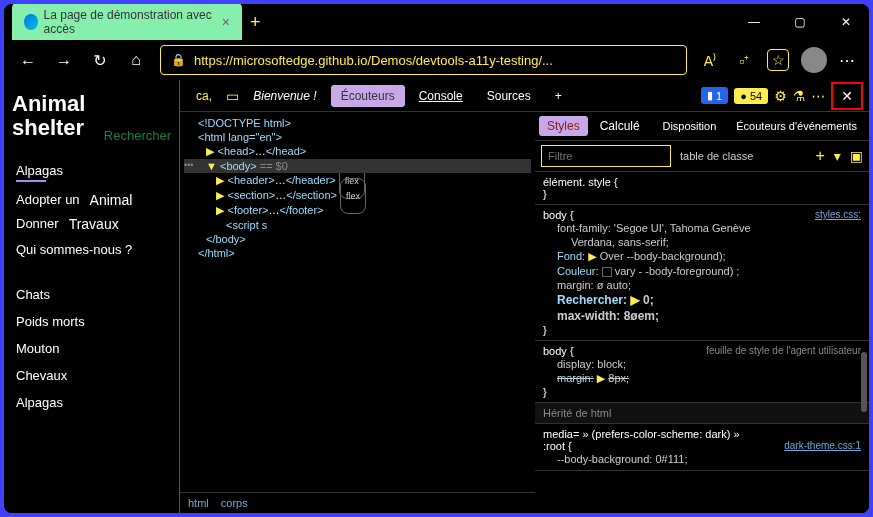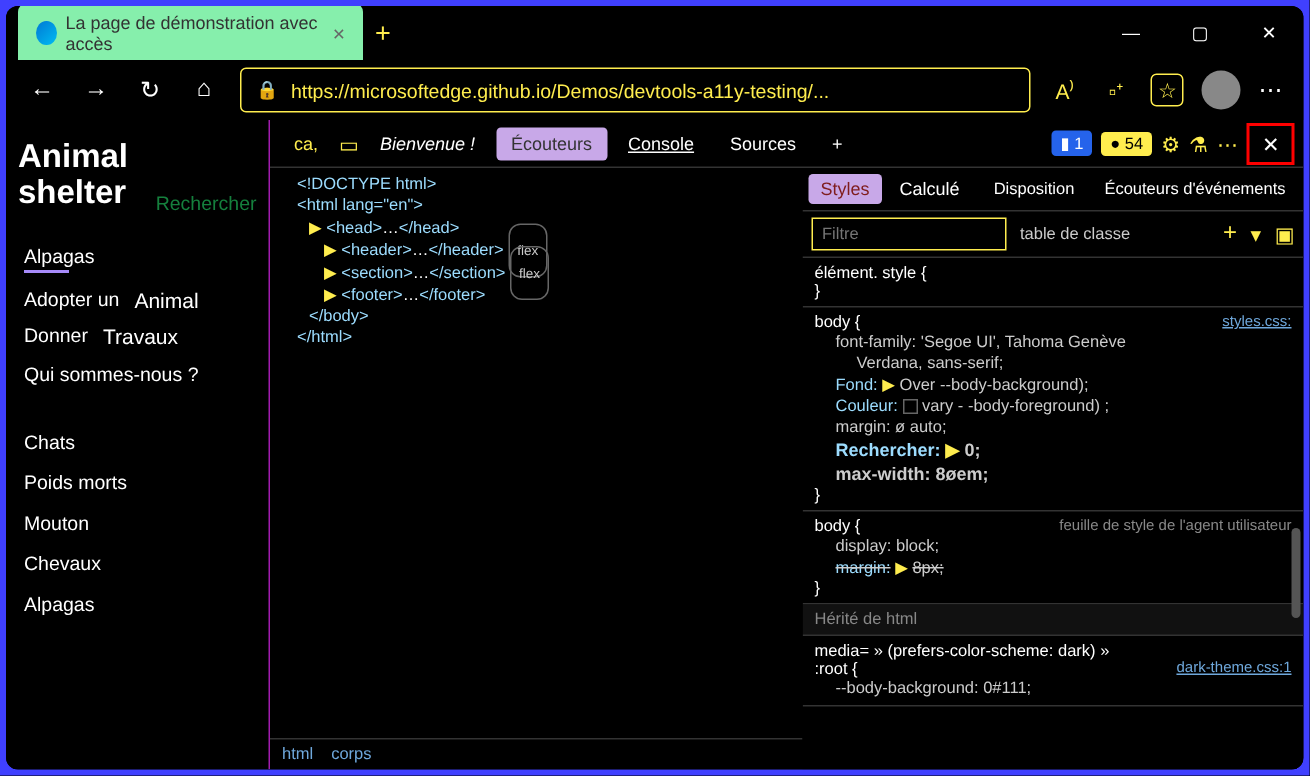--- a/index.html
+++ b/index.html
@@ -153,23 +153,25 @@
           <span class="dt-close">✕</span>
         </div>
       </div>
 
       <div class="dt-body">
         <div style="display:flex;flex-direction:column;width:355px">
         <div class="elements" style="flex:1">
           <div class="el-line"><span class="tag">&lt;!DOCTYPE html&gt;</span></div>
           <div class="el-line"><span class="tag">&lt;html lang="en"&gt;</span></div>
           <div class="el-line" style="padding-left:22px"><span class="el-tri">▶ </span><span class="tag">&lt;head&gt;</span><span>…</span><span class="tag">&lt;/head&gt;</span></div>
+          <div class="el-line sel" style="padding-left:22px"><span class="el-tri">▼ </span><span class="tag">&lt;body&gt;</span><span class="eq0"> == $0</span></div>
           <div class="el-line" style="padding-left:32px"><span class="el-tri">▶ </span><span class="tag">&lt;header&gt;</span><span>…</span><span class="tag">&lt;/header&gt;</span> <span class="flex-badge">flex</span></div>
           <div class="el-line" style="padding-left:32px"><span class="el-tri">▶ </span><span class="tag">&lt;section&gt;</span><span>…</span><span class="tag">&lt;/section&gt;</span> <span class="flex-badge">flex</span></div>
           <div class="el-line" style="padding-left:32px"><span class="el-tri">▶ </span><span class="tag">&lt;footer&gt;</span><span>…</span><span class="tag">&lt;/footer&gt;</span></div>
+          <div class="el-line" style="padding-left:42px"><span class="tag">&lt;script s</span></div>
           <div class="el-line" style="padding-left:22px"><span class="tag">&lt;/body&gt;</span></div>
           <div class="el-line" style="padding-left:14px"><span class="tag">&lt;/html&gt;</span></div>
         </div>
         <div class="crumbs"><span>html</span><span>corps</span></div>
         </div>
 
         <div class="styles" style="position:relative">
           <div class="st-tabs">
             <span class="st-tab active">Styles</span>
             <span class="st-tab">Calculé</span>

